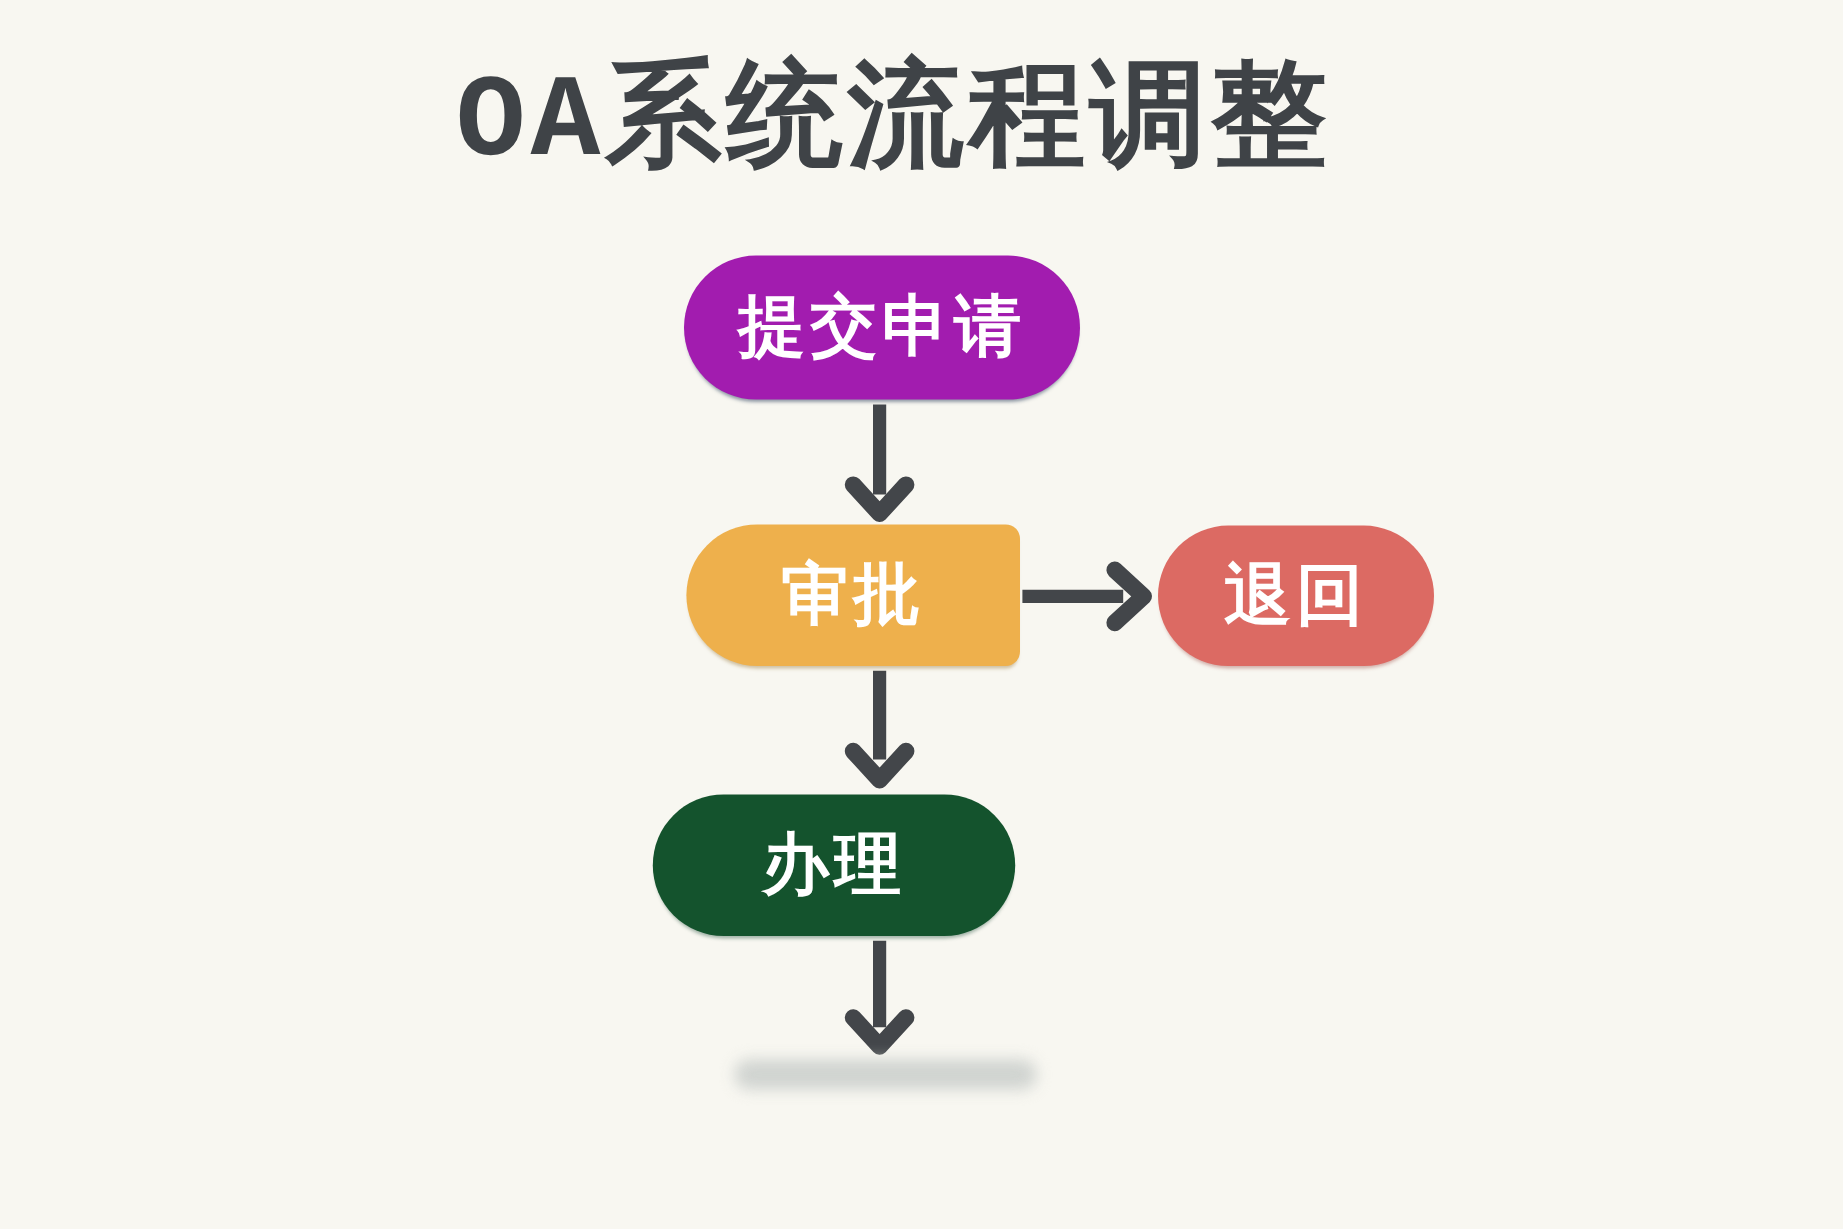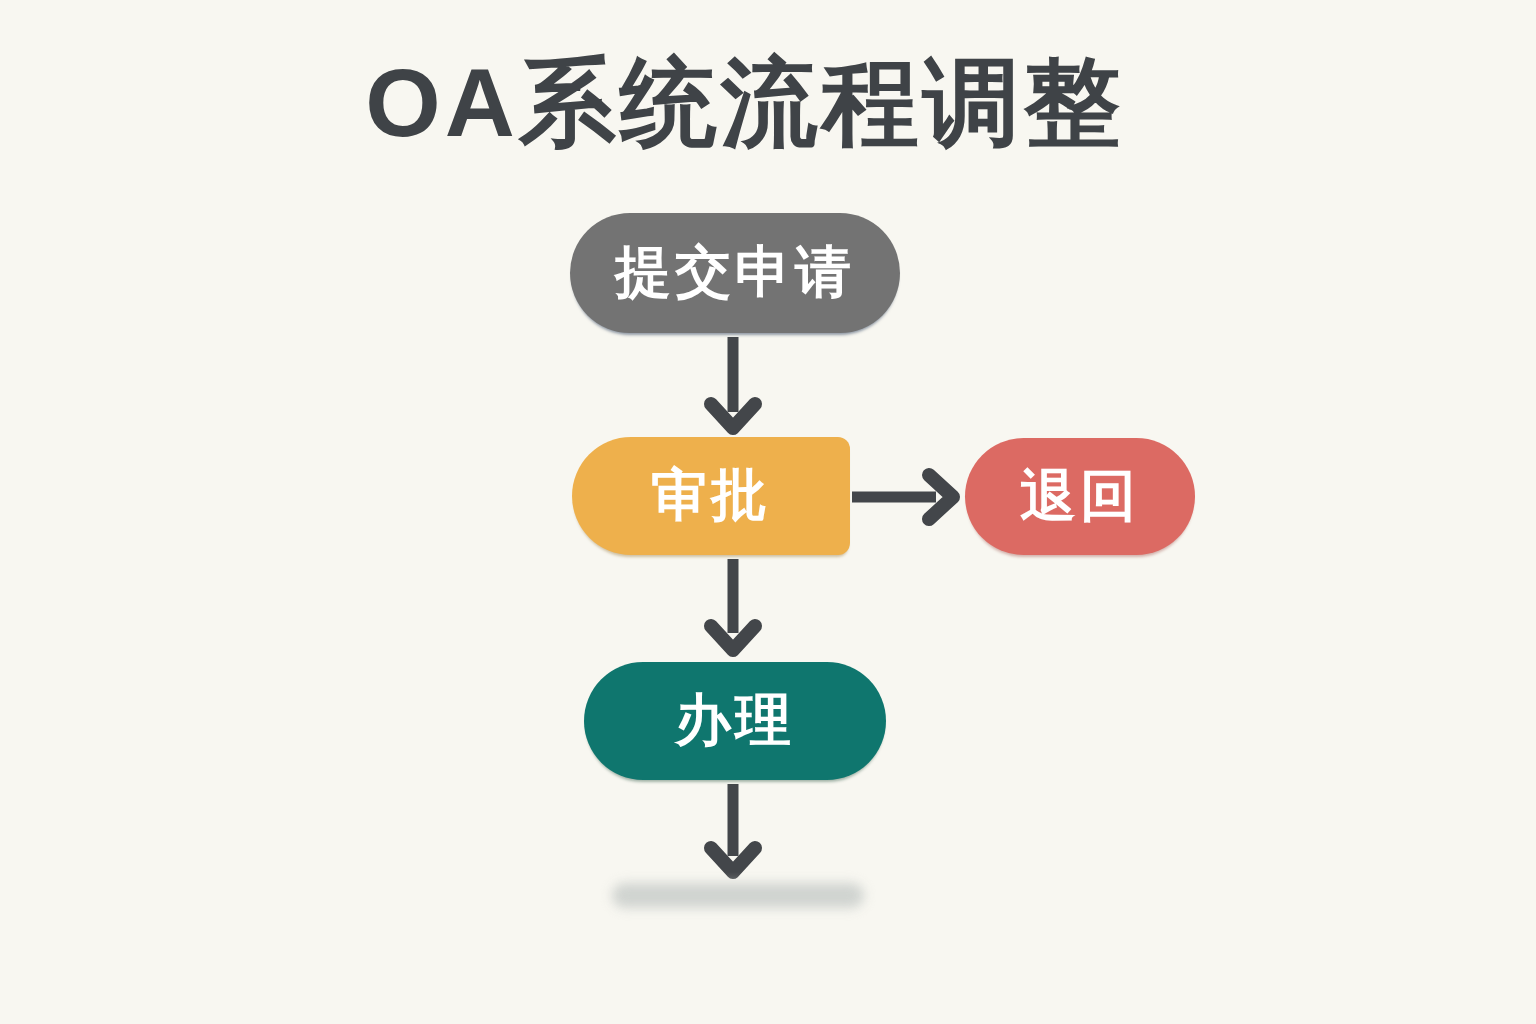--- a/index.html
+++ b/index.html
@@ -12,20 +12,21 @@
     overflow: hidden;
     background: #f8f7f1;
     font-family: "Liberation Sans", sans-serif;
     position: relative;
   }
   .canvas {
     position: absolute;
     inset: 0;
     width: 1536px;
     height: 1024px;
+    font-family: Liberation Mono, monospace;
   }
   .title {
     position: absolute;
     left: 745px;
     top: 48px;
     transform: translateX(-50%);
     font-size: 97px;
     line-height: 110px;
     font-weight: 800;
     letter-spacing: 4px;
@@ -40,42 +41,42 @@
     color: #ffffff;
     font-weight: 800;
     font-size: 56px;
     letter-spacing: 4px;
     white-space: nowrap;
   }
   .node-submit {
     left: 570px; top: 213px;
     width: 330px; height: 120px;
     border-radius: 60px;
-    background: #737373;
+    background: #a21caf;
     box-shadow: 0 4px 3px -2px rgba(42, 62, 92, 0.5);
   }
   .node-approve {
     left: 572px; top: 437px;
     width: 278px; height: 118px;
     border-radius: 59px 12px 12px 59px;
     background: #eeb04c;
     box-shadow: 0 4px 3px -2px rgba(130, 90, 15, 0.35);
   }
   .node-return {
     left: 965px; top: 438px;
     width: 230px; height: 117px;
     border-radius: 59px;
     background: #dc6a63;
     box-shadow: 0 4px 3px -2px rgba(140, 45, 40, 0.35);
   }
   .node-process {
-    left: 584px; top: 662px;
+    left: 544px; top: 662px;
     width: 302px; height: 118px;
     border-radius: 59px;
-    background: #0f766e;
+    background: #14532d;
     box-shadow: 0 4px 3px -2px rgba(32, 78, 58, 0.4);
   }
   .arrow-layer {
     position: absolute;
     inset: 0;
     pointer-events: none;
   }
   .arrow-shaft {
     stroke: #43464a;
     stroke-width: 11;

